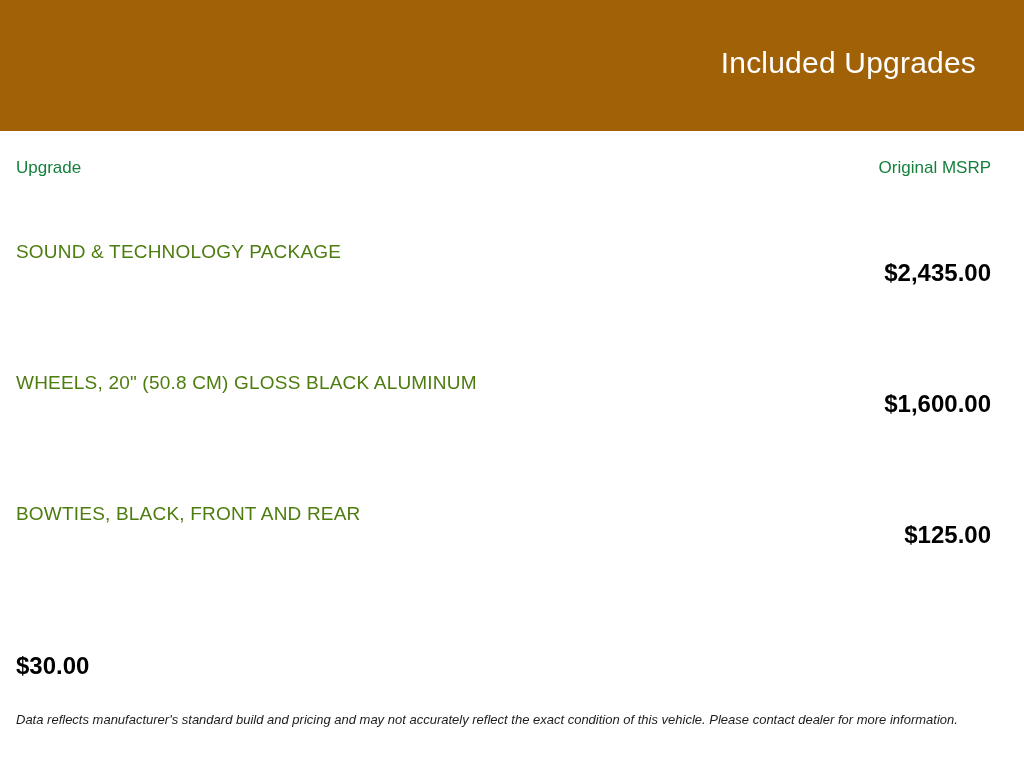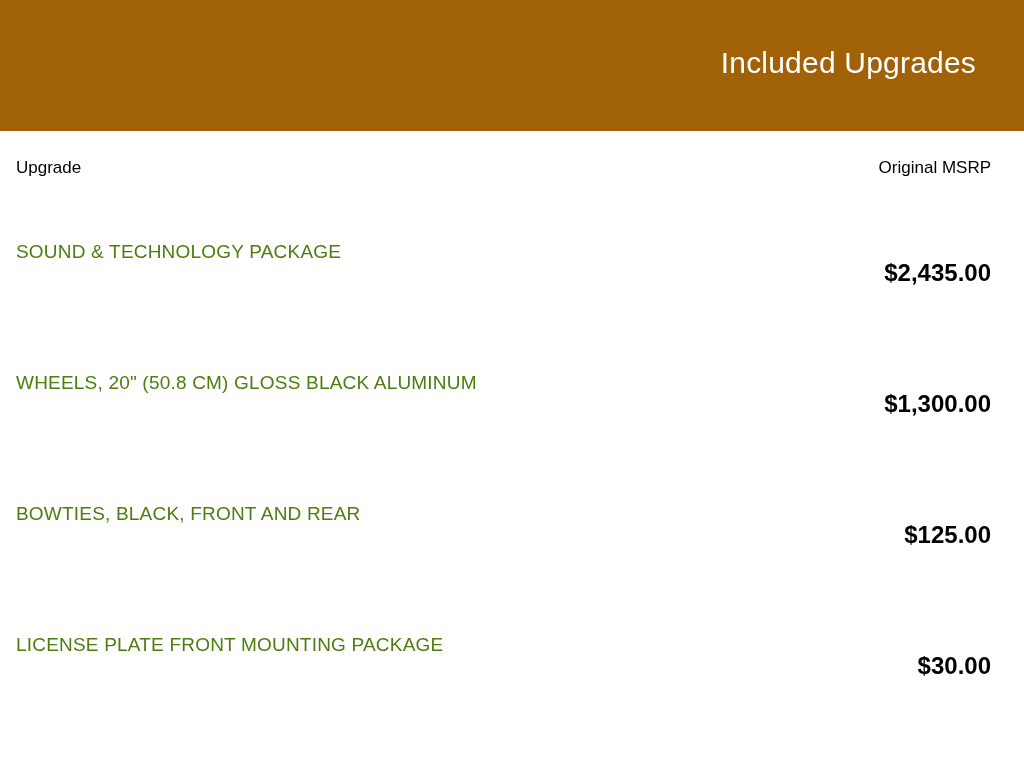--- a/index.html
+++ b/index.html
@@ -28,21 +28,21 @@
   }
   .content {
     padding: 0 33px 0 16px;
   }
   .col-headers {
     margin-top: 27px;
     height: 20px;
     display: flex;
     justify-content: space-between;
     align-items: baseline;
-    color: #000000;
+    color: #15803d;
     font-size: 17px;
   }
   .rows {
     margin-top: 8px;
   }
   .row {
     height: 131px;
     display: flex;
     justify-content: space-between;
     align-items: center;
@@ -82,26 +82,26 @@
     <span>Original MSRP</span>
   </div>
 
   <div class="rows">
     <div class="row">
       <span class="upgrade-name">SOUND &amp; TECHNOLOGY PACKAGE</span>
       <span class="upgrade-price">$2,435.00</span>
     </div>
     <div class="row">
       <span class="upgrade-name">WHEELS, 20" (50.8 CM) GLOSS BLACK ALUMINUM</span>
-      <span class="upgrade-price">$1,300.00</span>
+      <span class="upgrade-price">$1,600.00</span>
     </div>
     <div class="row">
       <span class="upgrade-name">BOWTIES, BLACK, FRONT AND REAR</span>
       <span class="upgrade-price">$125.00</span>
     </div>
     <div class="row">
-      <span class="upgrade-name">LICENSE PLATE FRONT MOUNTING PACKAGE</span>
       <span class="upgrade-price">$30.00</span>
     </div>
   </div>
 
+  <div class="disclaimer">Data reflects manufacturer's standard build and pricing and may not accurately reflect the exact condition of this vehicle. Please contact dealer for more information.</div>
 
 </div>
 
 </body></html>

